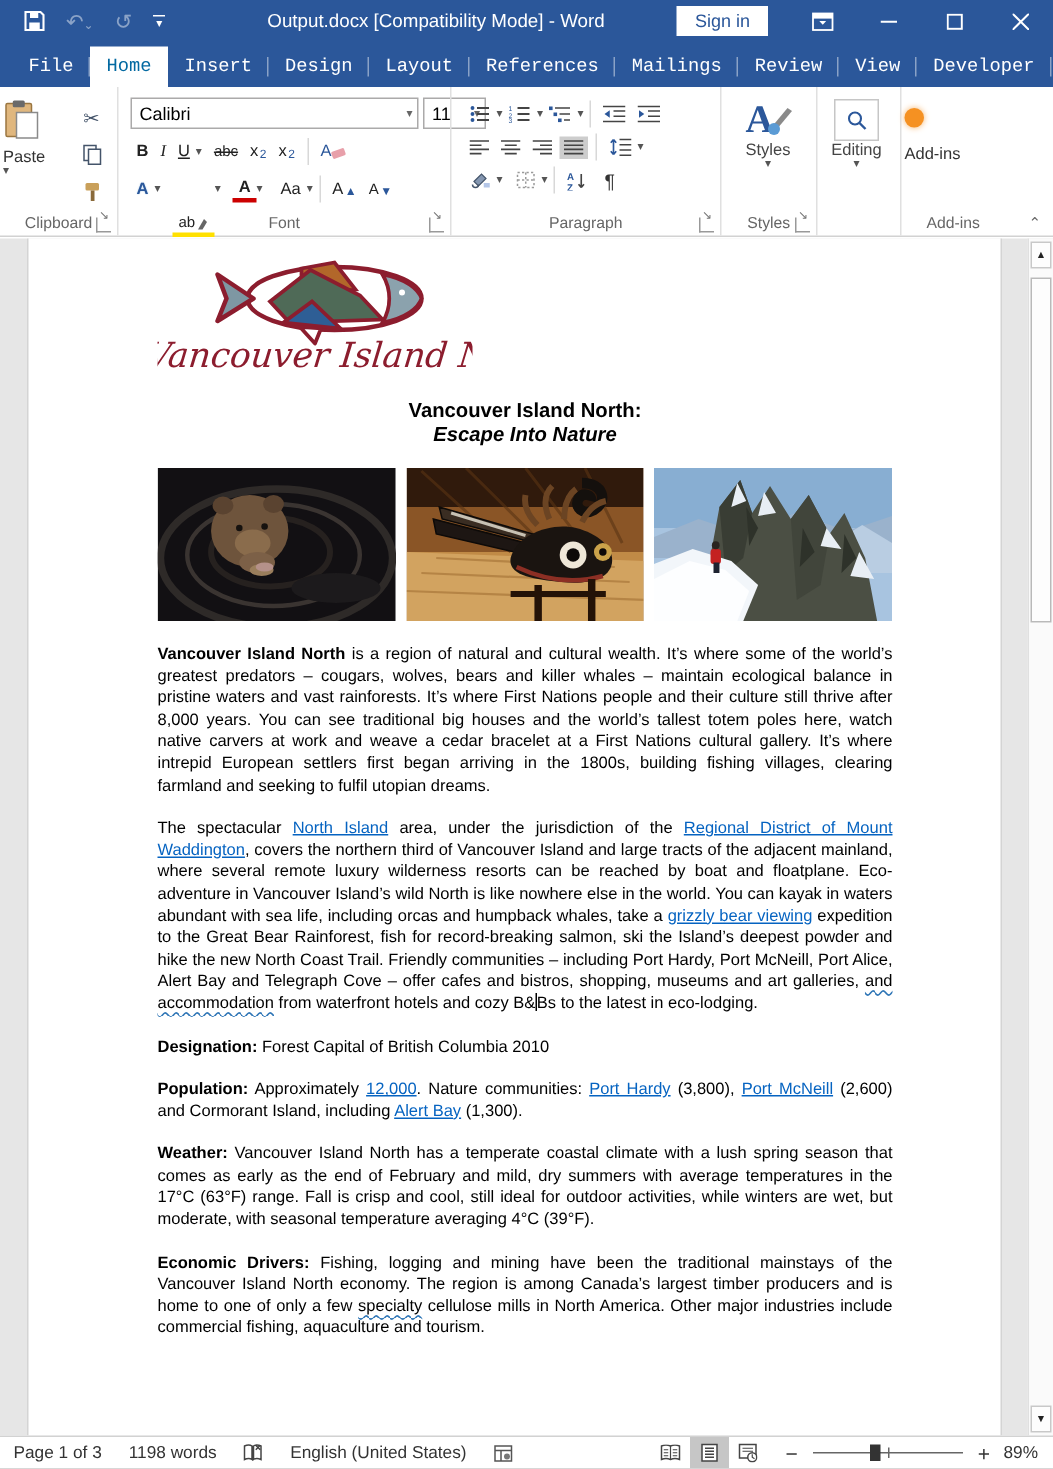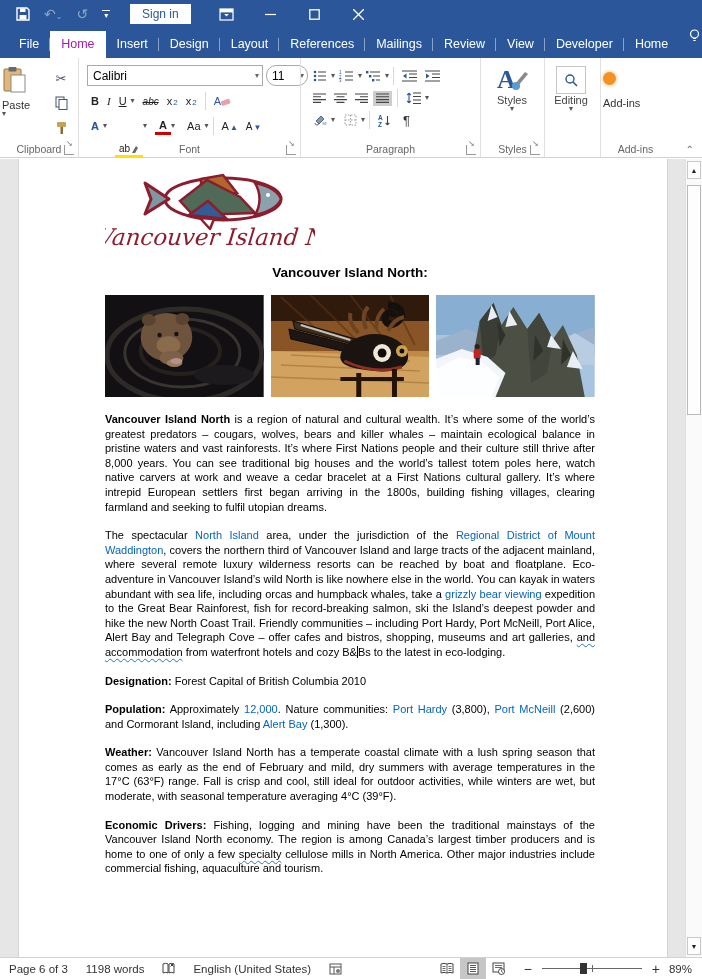--- a/index.html
+++ b/index.html
@@ -11,23 +11,23 @@
   .qat { display:flex; align-items:center; gap:14px; padding-left:16px; width:130px; }
   .qat .dim { opacity:.45; }
   .qat svg { display:block; }
   .titletext { flex:1; text-align:center; white-space:nowrap; overflow:hidden; font-size:12.5px; }
   .signin { background:#fff; color:#2b579a; font-size:12px; padding:3px 12px; margin-right:14px; cursor:default; }
   .winbtns { display:flex; }
   .winbtn { width:44px; height:28px; display:flex; align-items:center; justify-content:center; }
 
   
   .tabrow { position:absolute; top:28px; left:0; right:0; height:30px; background:#2b579a; display:flex; align-items:flex-end; color:#fff; font-size:12.5px; }
-  .tab { padding:6px 11px 7px; position:relative; cursor:default; }
+  .tab { padding:6px 11px 7px; position:relative; cursor:default;font-family:Liberation Mono, monospace; }
   .tab:not(:last-child)::after { content:""; position:absolute; right:0; top:7px; bottom:7px; width:1px; background:rgba(255,255,255,.45); }
-  .tab.active { background:#fff; color:#a21caf; }
+  .tab.active { background:#fff; color:#0369a1; }
   .tab.active::after { display:none; }
   .tellme { display:flex; align-items:center; gap:7px; padding:6px 10px 7px; }
   .tabspacer { flex:1; }
 
   
   .ribbon { position:absolute; top:58px; left:0; right:0; height:100px; background:#fff; border-bottom:1px solid #d2d2d2; display:flex; font-size:11px; color:#444; }
   .rgroup { position:relative; height:100%; padding:4px 2px 16px; display:flex; }
   .rgroup + .rgroup { border-left:1px solid #e0e0e0; }
   .glabel { position:absolute; bottom:2px; left:0; right:0; text-align:center; color:#666; font-size:10.5px; }
   .launcher { position:absolute; bottom:2px; right:4px; width:10px; height:10px; border-left:1px solid #999; border-bottom:1px solid #999; }
@@ -46,40 +46,40 @@
   .vsep { width:1px; height:18px; background:#d8d8d8; margin:0 4px; }
   .selbtn { background:#cdcdcd; }
   .parcol { display:flex; flex-direction:column; padding:3px 4px 0 6px; }
   .prow { display:flex; align-items:center; height:22px; }
   .pbtn { padding:2px 3px; margin:0 1px; display:flex; align-items:center; gap:1px; }
   .styles-big { display:flex; flex-direction:column; align-items:center; width:58px; padding-top:2px; }
   .edit-big { display:flex; flex-direction:column; align-items:center; width:48px; padding-top:4px; }
   .searchbox { border:1px solid #c6c6c6; width:30px; height:28px; display:flex; align-items:center; justify-content:center; }
   .collapse { position:absolute; right:8px; bottom:2px; color:#666; font-size:10px; }
   .u-line { text-decoration:underline; }
-  .strike { text-decoration:line-through;font-style:italic; }
+  .strike { text-decoration:line-through; }
   .redbar { border-bottom:3px solid #c00; }
   .yellowbar { border-bottom:3px solid #ffe000; }
   .sub { font-size:8px; vertical-align:sub; color:#2b579a; }
   .sup { font-size:8px; vertical-align:super; color:#2b579a; }
 
   
   .docarea { position:absolute; top:159px; left:0; right:0; bottom:22px; background:#e6e6e6; }
   .page { position:absolute; top:0; bottom:0; left:18px; width:650px; background:#fff; border-left:1px solid #d4d4d4; border-right:1px solid #d4d4d4; overflow:hidden; }
   .pagecontent { margin:0 72px 0 86px; }
   .logo { margin-top:8px; width:210px; }
   .doc-title { text-align:center; margin-top:6px; font-size:13.5px; font-weight:bold; color:#000; line-height:16px; font-family:"Liberation Sans",sans-serif; }
   .doc-title .it { font-style:italic; }
   .photos { display:flex; gap:7px; margin-top:14px; }
   .photo { height:102px; flex:1; overflow:hidden; }
   .photo svg { display:block; width:100%; height:100%; }
   .bodytext { margin-top:15px; font-size:11px; line-height:14.6px; color:#000; text-align:justify; }
   .para { margin-bottom:14px; }
   .para .b { font-weight:bold; }
-  .para a { color:#0563c1; cursor:pointer; }
+  .para a { color:#0563c1; text-decoration:underline; cursor:pointer; }
   .wavy { text-decoration:underline wavy #2e75b6; text-decoration-thickness:1px; text-underline-offset:2px; }
   .caret { display:inline-block; width:1px; height:12px; background:#000; vertical-align:-2px; }
 
   
   .scrollbar { position:absolute; top:159px; right:0; width:17px; bottom:22px; background:#fafafa; border-left:1px solid #e0e0e0; }
   .sbtn { position:absolute; left:1px; right:1px; height:18px; background:#fdfdfd; border:1px solid #c8c8c8; display:flex; align-items:center; justify-content:center; font-size:7px; color:#222; }
   .sbtn.up { top:2px; }
   .sbtn.down { bottom:2px; }
   .sthumb { position:absolute; left:1px; right:1px; top:26px; height:230px; background:#fdfdfd; border:1px solid #b9b9b9; }
 
@@ -109,20 +109,21 @@
             <rect x="4" y="1.5" width="5.5" height="3.5" fill="#fff"></rect>
           </svg>
       </span>
       <span class="dim" style="font-size:14px;">↶<span style="font-size:8px;">⌄</span></span>
       <span class="dim" style="font-size:14px;">↺</span>
       <span style="display:flex;flex-direction:column;align-items:center;line-height:5px;">
           <span style="display:block;width:8px;height:1.5px;background:#fff;margin-bottom:2px;"></span>
           <span style="font-size:8px;">▾</span>
         </span>
     </div>
+    <div class="titletext">Output.docx [Compatibility Mode]  -  Word</div>
     <div class="signin">Sign in</div>
     <div class="winbtns">
       <div class="winbtn">
         <svg width="15" height="13" viewBox="0 0 15 13">
             <rect x="1" y="1" width="13" height="11" fill="none" stroke="#fff" stroke-width="1.2"></rect>
             <rect x="1" y="1" width="13" height="3.4" fill="#fff"></rect>
             <path d="M7.5 9 L5 6.4 h5z" fill="#2b579a"></path>
             <path d="M7.5 9.5 L5.2 7 h4.6z" fill="#fff" transform="translate(0,-1)"></path>
           </svg>
       </div>
@@ -198,25 +199,25 @@
             </svg>
         </div>
       </div>
       <span class="glabel">Clipboard</span>
       <span class="launcher"></span>
     </div>
 
     <div class="rgroup" style="width:222px;">
       <div class="fontcol">
         <div class="comborow">
-          <div class="combo" style="width:176px;">
+          <div class="combo" style="width:192px;">
               <span>Calibri</span>
               <span class="arr">▾</span>
             </div>
-          <div class="combo" style="width:42px;border-radius:10px;">
+          <div class="combo" style="width:42px;">
               <span>11</span>
               <span class="arr">▾</span>
             </div>
         </div>
         <div class="btnrow">
           <span class="fbtn" style="font-weight:bold;">B</span>
           <span class="fbtn" style="font-style:italic;font-family:'Liberation Serif',serif;">I</span>
           <span class="fbtn u-line">U</span>
             <span class="chev">▾</span>
           <span class="fbtn strike" style="font-size:10px;margin-left:4px;">abc</span>
@@ -429,20 +430,21 @@
             <circle cx="163" cy="28" r="2" fill="#fff"></circle>
 
             <path d="M95 51 l10 11 4-10z" fill="#fff" stroke="#8c1d2e" stroke-width="2.5" stroke-linejoin="round"></path>
 
             <text x="0" y="78" font-size="23" fill="#8c1d2e" font-style="italic" font-family="DejaVu Serif, serif" transform="skewX(-6)">Vancouver Island North</text>
           </svg>
         </div>
 
         <div class="doc-title">
           <div>Vancouver Island North:</div>
+          <div class="it">Escape Into Nature</div>
         </div>
 
         <div class="photos">
           <div class="photo">
             <svg viewBox="0 0 160 102" preserveAspectRatio="none">
               <rect width="160" height="102" fill="#121013"></rect>
               <ellipse cx="80" cy="60" rx="78" ry="46" fill="none" stroke="#2e2a28" stroke-width="5"></ellipse>
               <ellipse cx="78" cy="58" rx="58" ry="34" fill="none" stroke="#3a3431" stroke-width="3"></ellipse>
               <ellipse cx="76" cy="56" rx="40" ry="23" fill="none" stroke="#26211f" stroke-width="4"></ellipse>
               <ellipse cx="62" cy="42" rx="26" ry="24" fill="#6e543c"></ellipse>
@@ -523,21 +525,21 @@
     </div>
   </div>
 
   <div class="scrollbar">
     <div class="sbtn up">▲</div>
     <div class="sthumb"></div>
     <div class="sbtn down">▼</div>
   </div>
 
   <div class="statusbar">
-    <div class="sitem">Page 6 of 3</div>
+    <div class="sitem">Page 1 of 3</div>
     <div class="sitem">1198 words</div>
     <div class="sitem">
       <svg width="13" height="13" viewBox="0 0 13 13">
           <path d="M1 2 q3-1.4 5 0 v9 q-2-1.4-5 0z M12 2 q-3-1.4-5 0 v9 q2-1.4 5 0z" fill="none" stroke="#444" stroke-width="1"></path>
           <path d="M8.5 1.5 l3 3 M11.5 1.5 l-3 3" stroke="#444" stroke-width="1"></path>
         </svg>
     </div>
     <div class="sitem">English (United States)</div>
     <div class="sitem">
       <svg width="13" height="12" viewBox="0 0 13 12">

